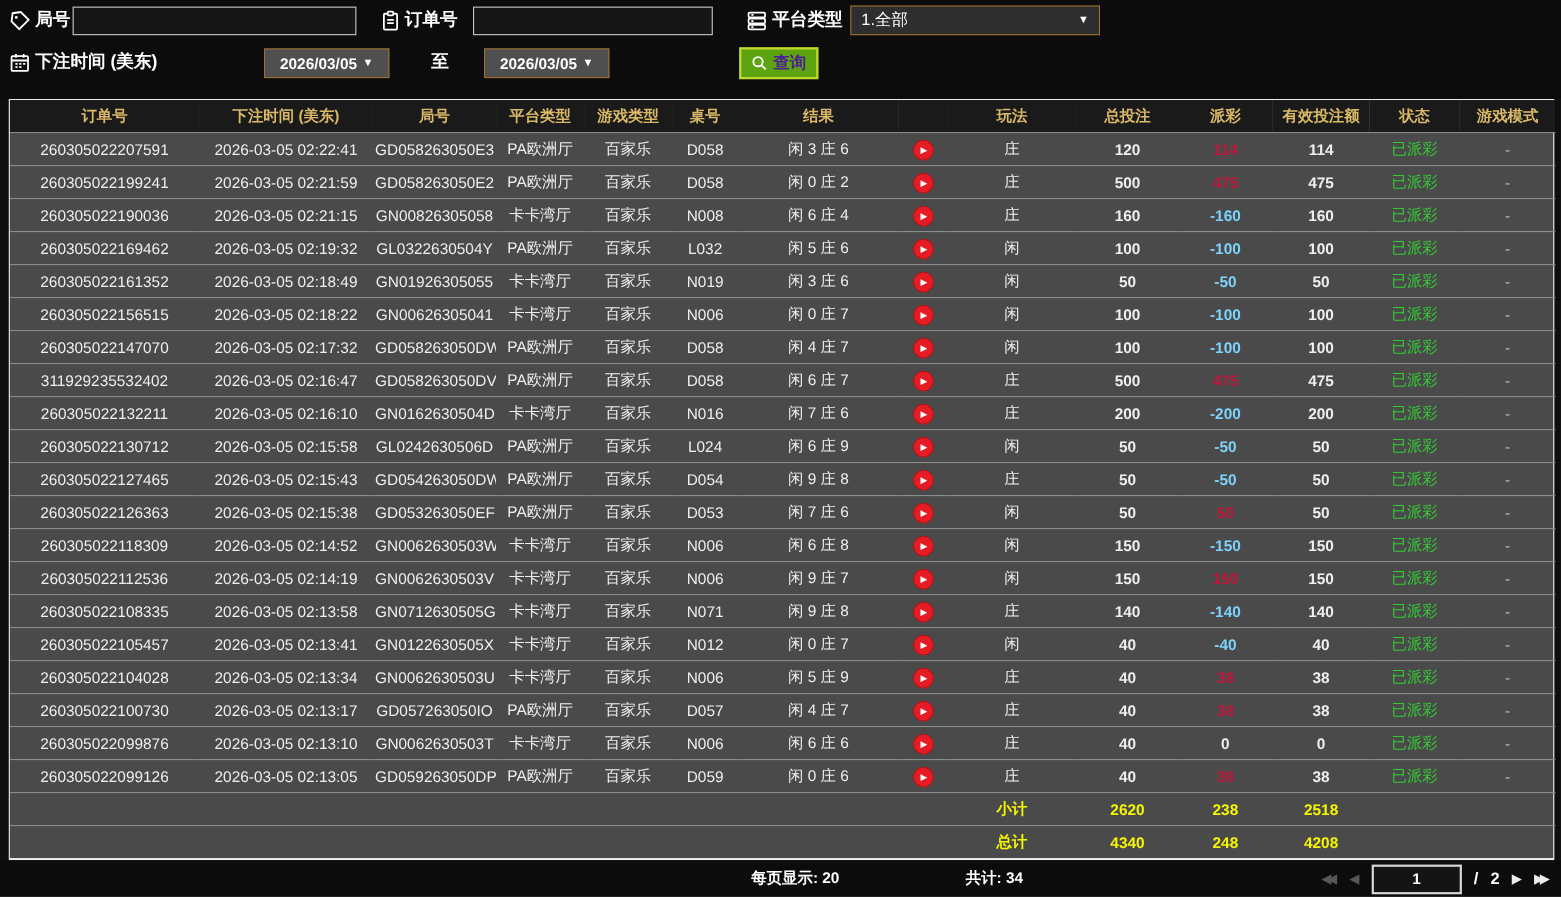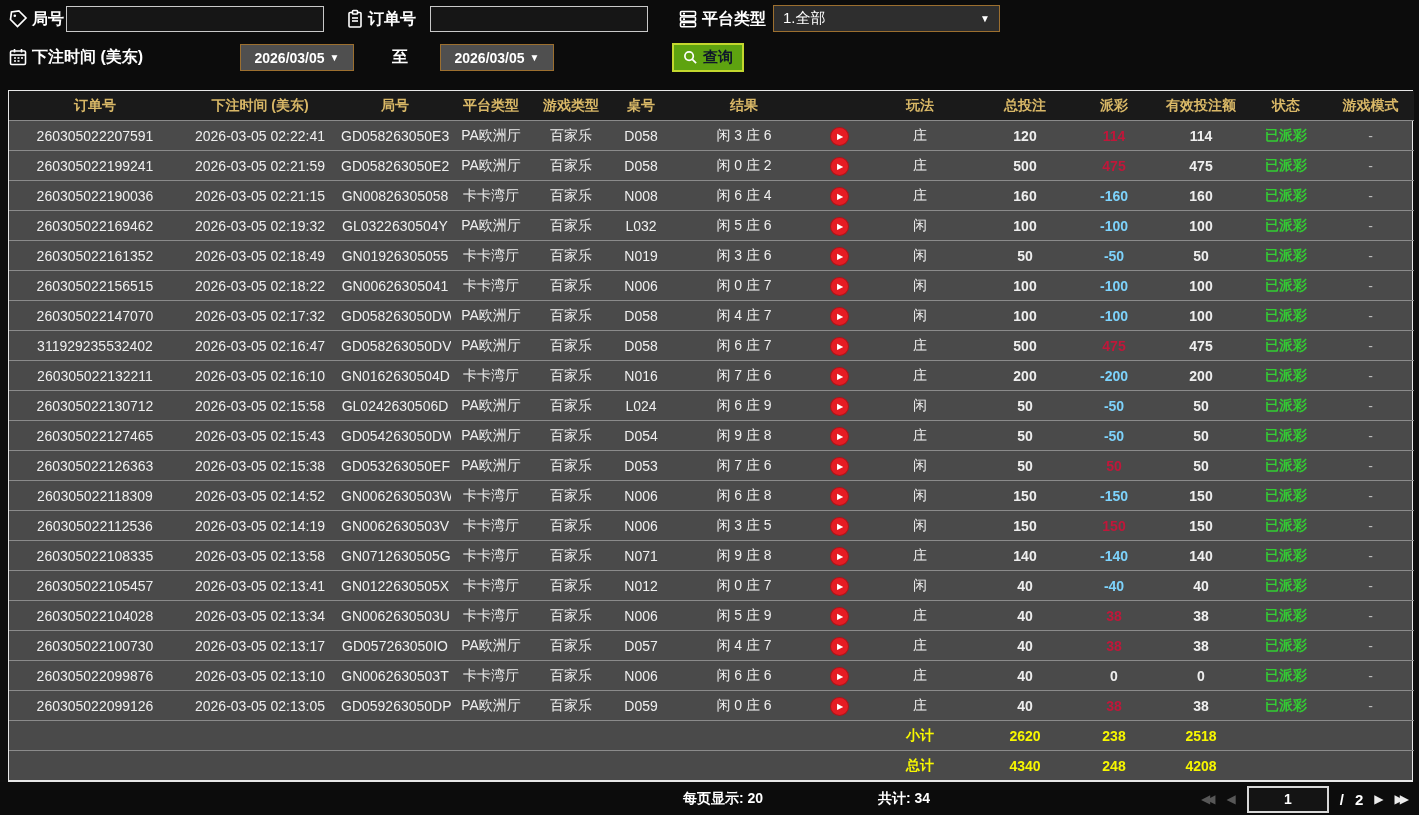--- a/index.html
+++ b/index.html
@@ -26,21 +26,21 @@
     padding:2px 9px;font-size:15px;
   }
   .caret{font-size:10px;color:#fff}
   .datebtn{
     position:absolute;height:27px;width:114px;box-sizing:border-box;cursor:pointer;
     background:#4f4f4f;border:1px solid #9c6f2f;color:#fff;font-weight:bold;
     display:flex;align-items:center;justify-content:center;gap:5px;font-size:14px;
   }
   .querybtn{
     position:absolute;height:29px;box-sizing:border-box;cursor:pointer;
-    background:#5ea310;border:2px solid #c3d82e;color:#0f172a;font-weight:bold;
+    background:#5ea310;border:2px solid #c3d82e;color:#4c1d95;font-weight:bold;
     display:flex;align-items:center;gap:5px;padding:0 9px;font-size:15px;
   }
   .querybtn svg{width:15px;height:15px;display:block}
   
   .tablewrap{
     position:absolute;top:90px;left:8px;width:1405px;box-sizing:border-box;
     border:1px solid #e8e8e8;border-bottom-width:2px;background:#4a4a4a;
   }
   table{width:100%;border-collapse:collapse;table-layout:fixed}
   th{
@@ -48,21 +48,21 @@
     font-size:14px;font-weight:bold;white-space:nowrap;overflow:hidden;
   }
   td{
     height:29px;text-align:center;color:#efefef;font-size:14px;
     border-top:1px solid #8b8b8b;white-space:nowrap;overflow:hidden;padding:0 2px;
   }
   td.num{font-weight:bold}
   td.pos{color:#c0173a;font-weight:bold}
   td.neg{color:#7dd3fc;font-weight:bold}
   td.zero{color:#efefef;font-weight:bold}
-  td.status{color:#33cc33;font-weight:bold}
+  td.status{color:#33cc33;font-weight:normal}
   td.mode{color:#b9b9b9}
   tr.sum-row td{color:#f7f700;font-weight:bold;font-size:14px}
   .play{
     display:inline-flex;width:19px;height:19px;border-radius:50%;
     background:#e51c23;color:#fff;font-size:8px;line-height:19px;
     align-items:center;justify-content:center;cursor:pointer;
     box-shadow:0 0 0 1px rgba(0,0,0,.25) inset;
   }
   .play span{transform:translateX(1px)}
   
@@ -423,21 +423,21 @@
           <td class="status">已派彩</td>
           <td class="mode">-</td>
         </tr>
         <tr>
           <td>260305022112536</td>
           <td>2026-03-05 02:14:19</td>
           <td>GN0062630503V</td>
           <td>卡卡湾厅</td>
           <td>百家乐</td>
           <td>N006</td>
-          <td>闲 3 庄 5</td>
+          <td>闲 9 庄 7</td>
           <td><span class="play">
               <span>▶</span>
             </span></td>
           <td>闲</td>
           <td class="num">150</td>
           <td class="pos">150</td>
           <td class="num">150</td>
           <td class="status">已派彩</td>
           <td class="mode">-</td>
         </tr>

